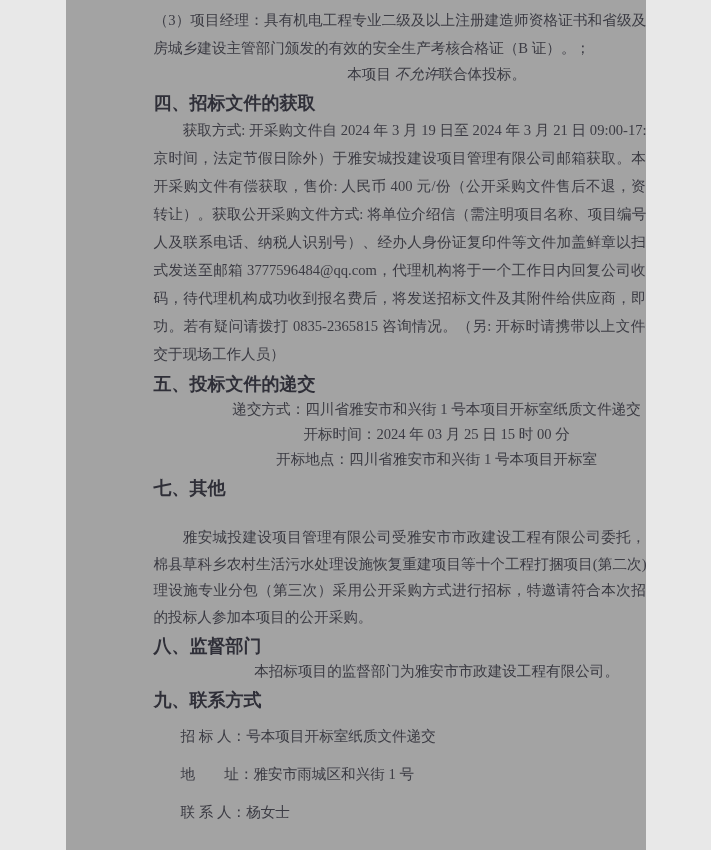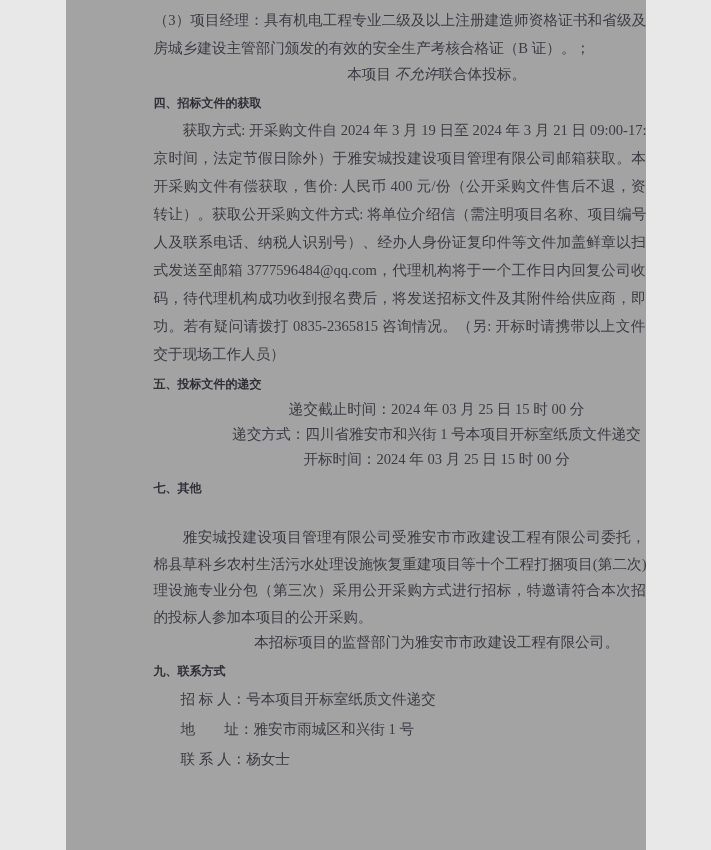--- a/index.html
+++ b/index.html
@@ -20,29 +20,29 @@
     font-size: 14.6px;
     line-height: 26px;
     text-align: justify;
   }
   p.lh28 { line-height: 28px; }
   p.lh265 { line-height: 26.5px; margin-top: 23px; }
   p.single { line-height: 25px; text-align: center; }
   .ind { text-indent: 2em; }
   h2.sec {
     margin: 4px 0 0 0;
-    font-size: 12px;
+    font-size: 18px;
     line-height: 25px;
     font-weight: bold;
     color: #2f2f38;
     font-family: "Liberation Serif", serif;
   }
   .emph { font-style: italic; }
   .contact { margin-top: 0; padding-left: 27px; }
-  .contact .row { display: flex; font-size: 14.6px; line-height: 30px; }
+  .contact .row { display: flex; font-size: 14.6px; line-height: 30px; margin-top: 8px; }
   .contact .label { min-width: 65px; white-space: pre; }
   .contact .value { white-space: pre; }
   .seal {
     position: absolute; left: 618px; top: 36px;
     pointer-events: none;
   }
   .seal text {
     font-family: "Liberation Sans", sans-serif;
     font-weight: bold;
   }
@@ -54,28 +54,29 @@
   <div class="content">
 
     <p class="body lh28">（3）项目经理：具有机电工程专业二级及以上注册建造师资格证书和省级及以上住房城乡建设主管部门颁发的有效的安全生产考核合格证（B 证）。；</p>
 
     <p class="body ind single"><span>本项目 </span><em class="emph">不允许</em><span>联合体投标。</span></p>
 
     <h2 class="sec">四、招标文件的获取</h2>
     <p class="body ind lh28">获取方式: 开采购文件自 2024 年 3 月 19 日至 2024 年 3 月 21 日 09:00-17:00（北京时间，法定节假日除外）于雅安城投建设项目管理有限公司邮箱获取。本项目公开采购文件有偿获取，售价: 人民币 400 元/份（公开采购文件售后不退，资格不能转让）。获取公开采购文件方式: 将单位介绍信（需注明项目名称、项目编号、联系人及联系电话、纳税人识别号）、经办人身份证复印件等文件加盖鲜章以扫描件方式发送至邮箱 3777596484@qq.com，代理机构将于一个工作日内回复公司收款二维码，待代理机构成功收到报名费后，将发送招标文件及其附件给供应商，即报名成功。若有疑问请拨打 0835-2365815 咨询情况。（另: 开标时请携带以上文件的原件交于现场工作人员）</p>
 
     <h2 class="sec">五、投标文件的递交</h2>
-    <p class="body ind single">递交截止时间：2024 年 03 月 25 日  15 时 00 分</p>
     <p class="body ind single">递交方式：四川省雅安市和兴街 1 号本项目开标室纸质文件递交</p>
 
     <p class="body ind single">开标时间：2024 年 03 月 25 日  15 时 00 分</p>
+    <p class="body ind single">开标地点：四川省雅安市和兴街 1 号本项目开标室</p>
 
     <h2 class="sec">七、其他</h2>
     <p class="body ind lh265">雅安城投建设项目管理有限公司受雅安市市政建设工程有限公司委托，拟对石棉县草科乡农村生活污水处理设施恢复重建项目等十个工程打捆项目(第二次)污水处理设施专业分包（第三次）采用公开采购方式进行招标，特邀请符合本次招标要求的投标人参加本项目的公开采购。</p>
 
+    <h2 class="sec">八、监督部门</h2>
     <p class="body ind single">本招标项目的监督部门为雅安市市政建设工程有限公司。</p>
 
     <h2 class="sec">九、联系方式</h2>
 
     <div class="contact">
       <div class="row">
         <span class="label">招 标 人：</span>
         <span class="value">号本项目开标室纸质文件递交</span>
       </div>
       <div class="row">

